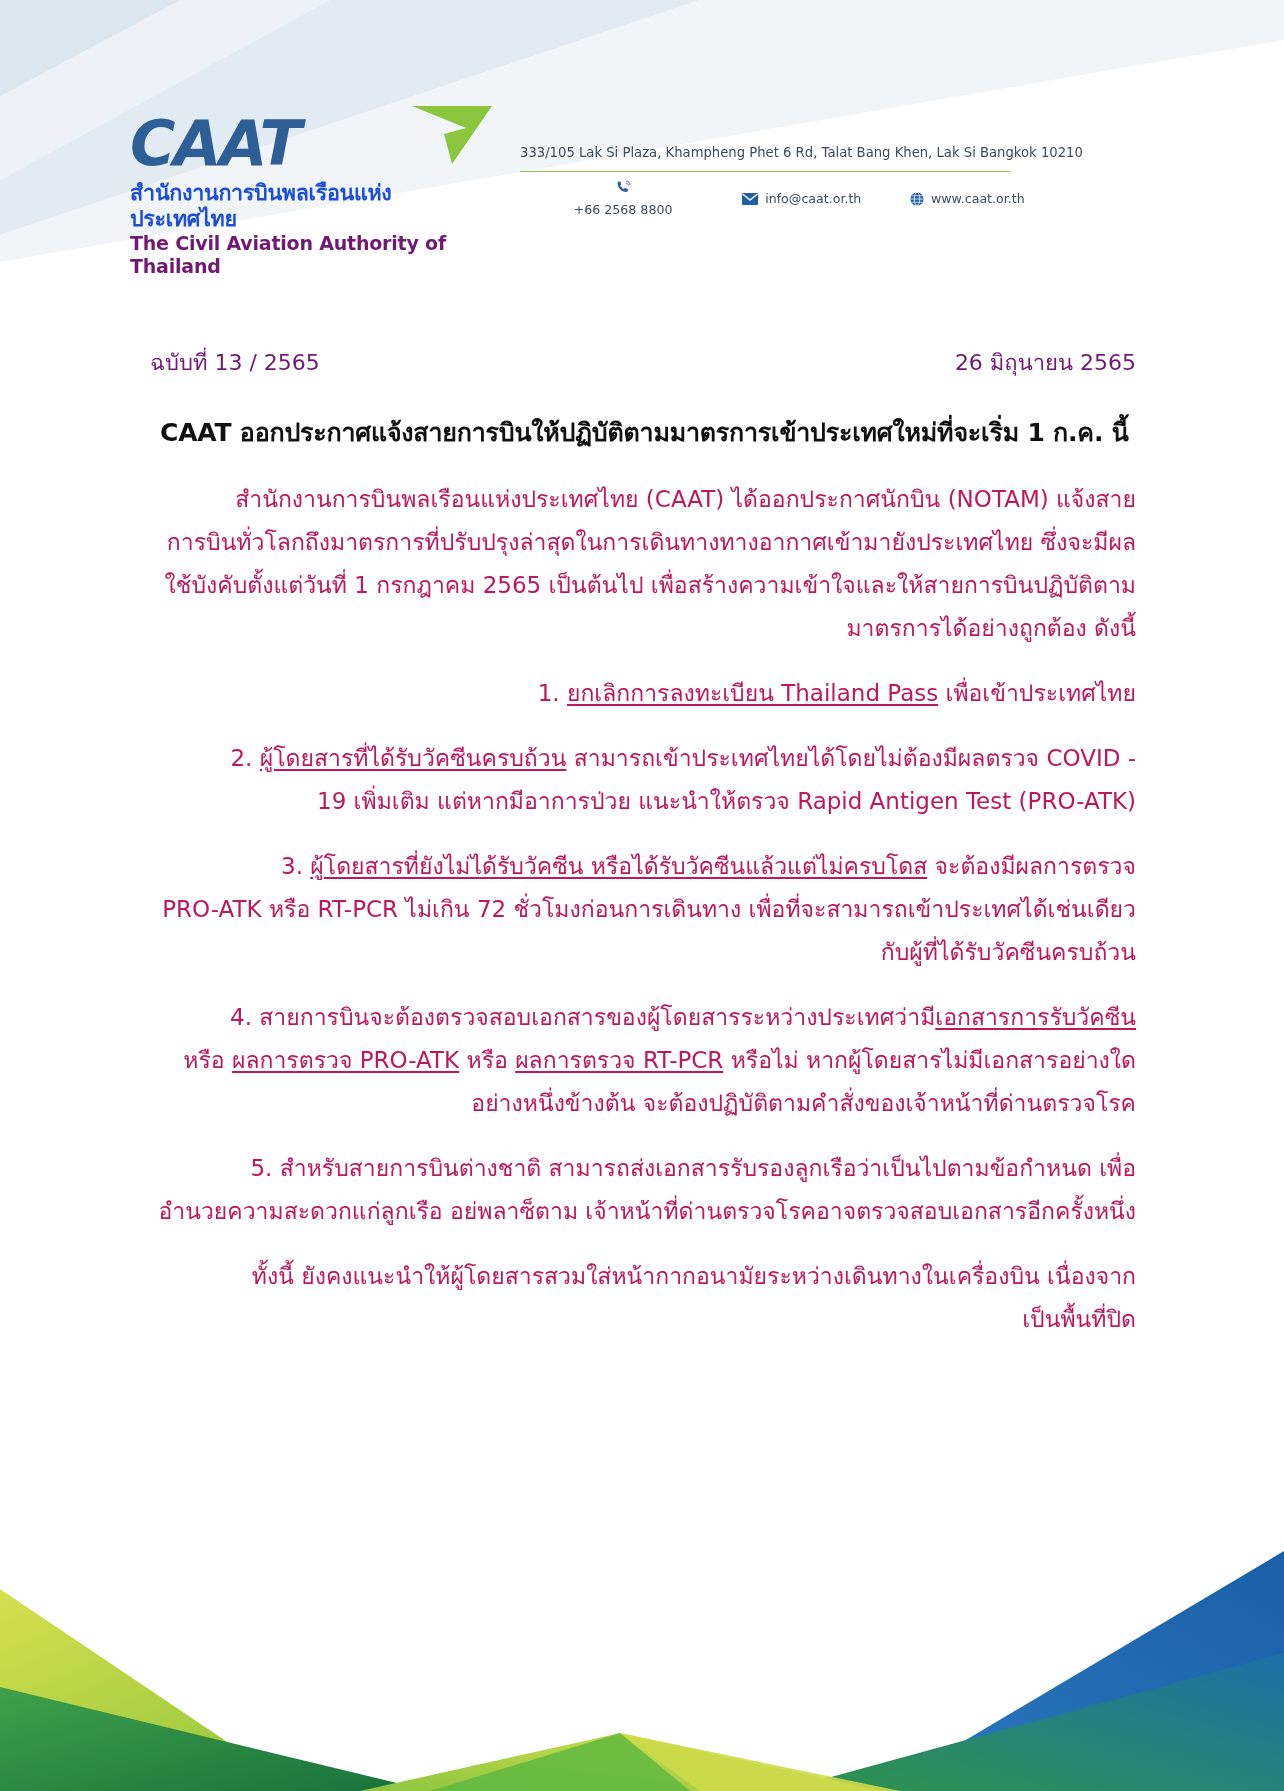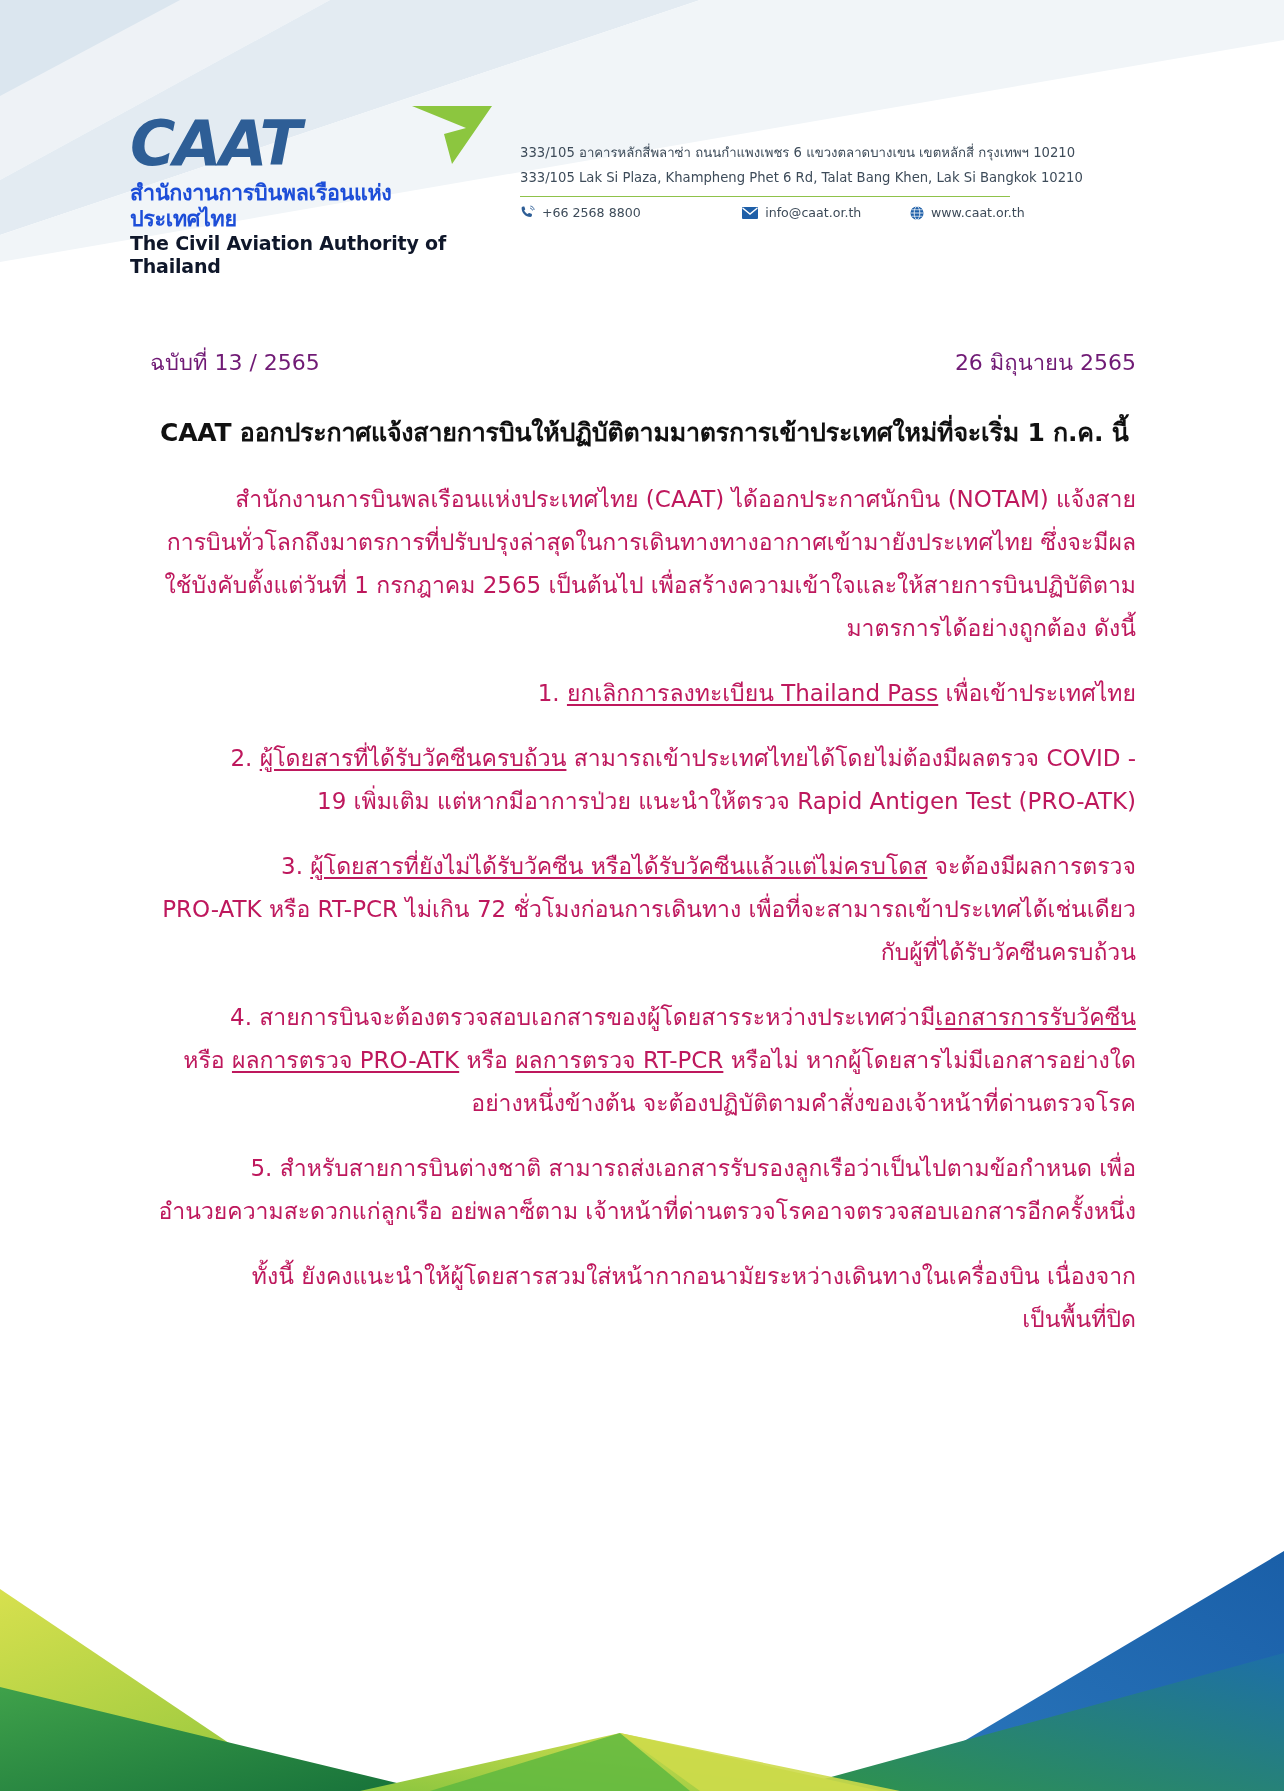--- a/index.html
+++ b/index.html
@@ -68,21 +68,21 @@
     font-weight: 600;
     color: #1d4ed8;
     line-height: 26px;
     letter-spacing: -0.3px;
     margin-top: 2px;
   }
   .logo-en {
     font-family: "DejaVu Sans", sans-serif;
     font-size: 19px;
     font-weight: 600;
-    color: #0f172a;
+    color: #701a75;
     line-height: 23px;
     letter-spacing: -0.2px;
   }
 
   .contact-block {
     position: absolute;
     left: 520px;
     top: 28px;
     width: 500px;
     color: #3b4a5a;
@@ -105,21 +105,21 @@
     align-items: center;
     font-family: "DejaVu Sans", sans-serif;
     font-size: 12.6px;
     color: #3d4b59;
   }
   .contact-item {
     display: flex;
     align-items: center;
     gap: 7px;
   }
-  .ci-phone { width: 215px; }
+  .ci-phone { width: 215px; flex-direction: column; }
   .ci-mail  { width: 175px; margin-left: 16px; }
   .ci-web   { width: 110px; }
   .cicon { display: inline-block; line-height: 0; }
 
   
   .doc {
     position: absolute;
     left: 0; top: 0;
     width: 1284px;
   }
@@ -179,21 +179,20 @@
         <span class="logo-caat">CAAT</span>
         <svg class="logo-swoosh" viewBox="0 0 86 62">
           <path d="M4 2 L84 2 L44 60 L36 30 L58 24 Z" fill="#8cc63f"></path>
         </svg>
       </div>
       <div class="logo-th">สำนักงานการบินพลเรือนแห่งประเทศไทย</div>
       <div class="logo-en">The Civil Aviation Authority of Thailand</div>
     </div>
 
     <div class="contact-block">
-      <div class="contact-addr">333/105 อาคารหลักสี่พลาซ่า ถนนกำแพงเพชร 6 แขวงตลาดบางเขน เขตหลักสี่ กรุงเทพฯ 10210</div>
       <div class="contact-addr">333/105 Lak Si Plaza, Khampheng Phet 6 Rd, Talat Bang Khen, Lak Si Bangkok 10210</div>
       <div class="contact-rule"></div>
       <div class="contact-row">
 
         <span class="contact-item ci-phone">
           <span class="cicon">
             <svg width="15" height="15" viewBox="0 0 16 16">
               <path d="M3.2 1.6c-.8 0-1.5.8-1.5 1.6 0 5.3 4.2 9.6 9.4 9.6.9 0 1.6-.7 1.6-1.5v-1.4c0-.3-.2-.6-.5-.7l-2.3-.7c-.3-.1-.6 0-.8.2l-.8.9C6.6 8.8 5.2 7.4 4.4 5.8l.9-.8c.2-.2.3-.5.2-.8l-.7-2.2c-.1-.3-.4-.4-.7-.4z" fill="#2e5e96"></path>
               <path d="M11.5 1.2c1.9.3 3.3 1.8 3.5 3.7" fill="none" stroke="#2e5e96" stroke-width="1" stroke-linecap="round"></path>
               <path d="M11.2 3.4c1 .2 1.8 1 2 2" fill="none" stroke="#2e5e96" stroke-width="1" stroke-linecap="round"></path>

